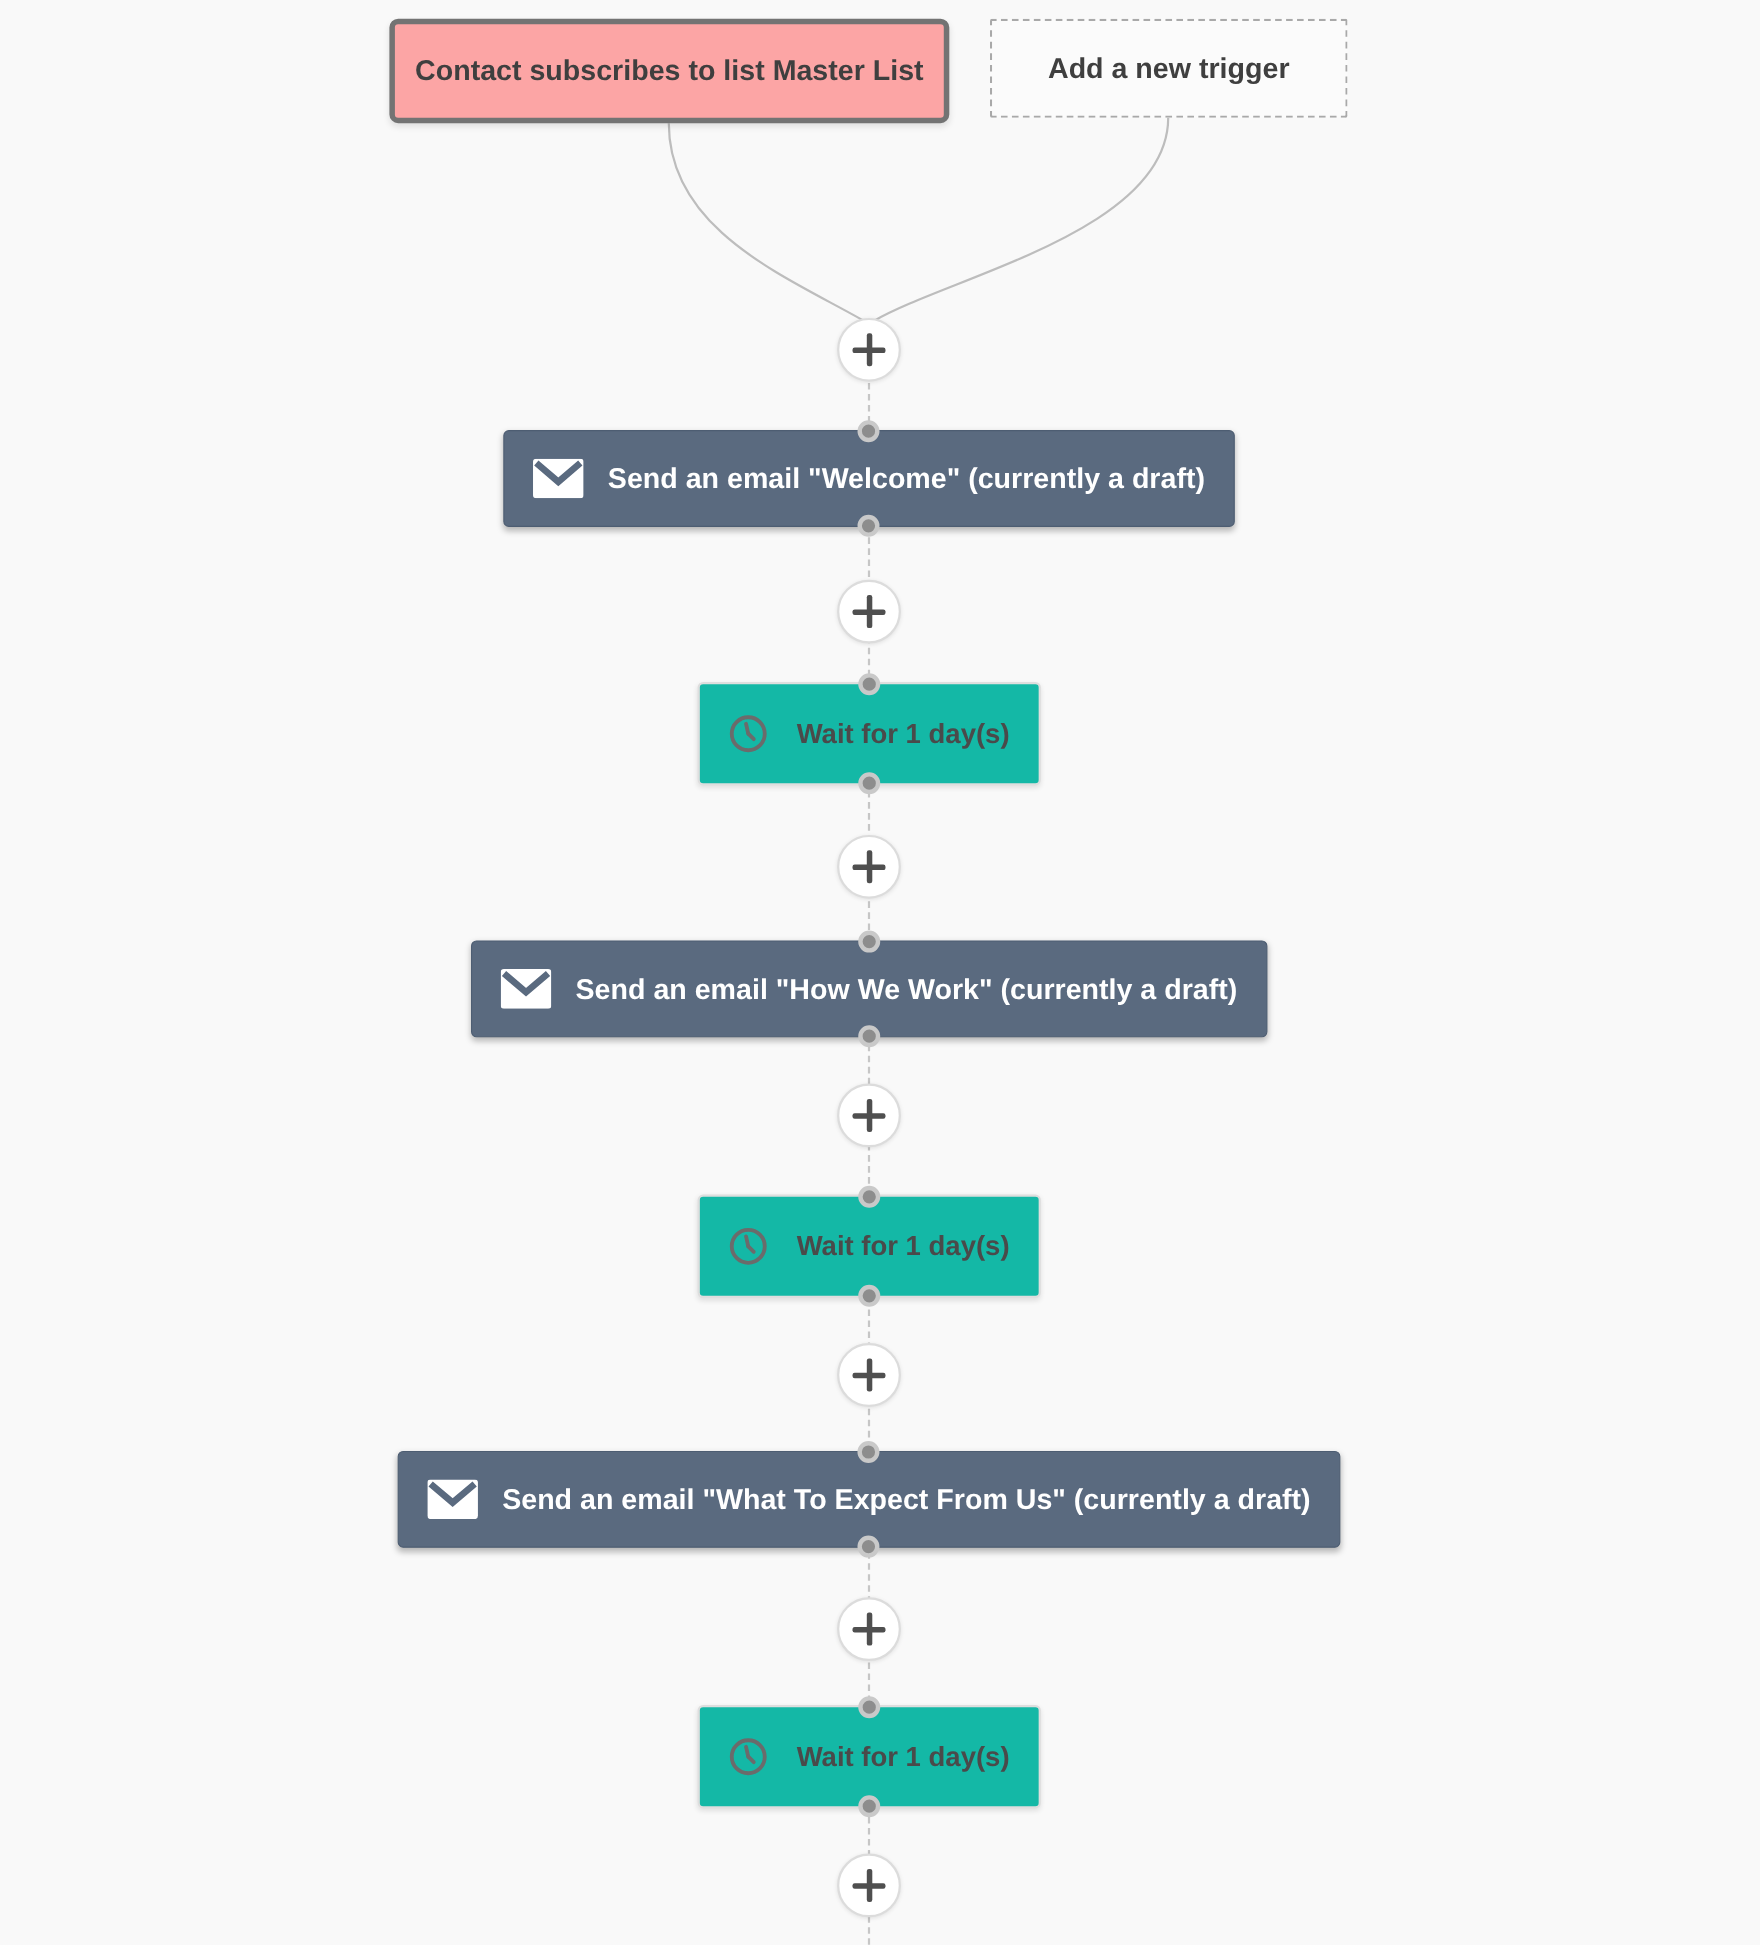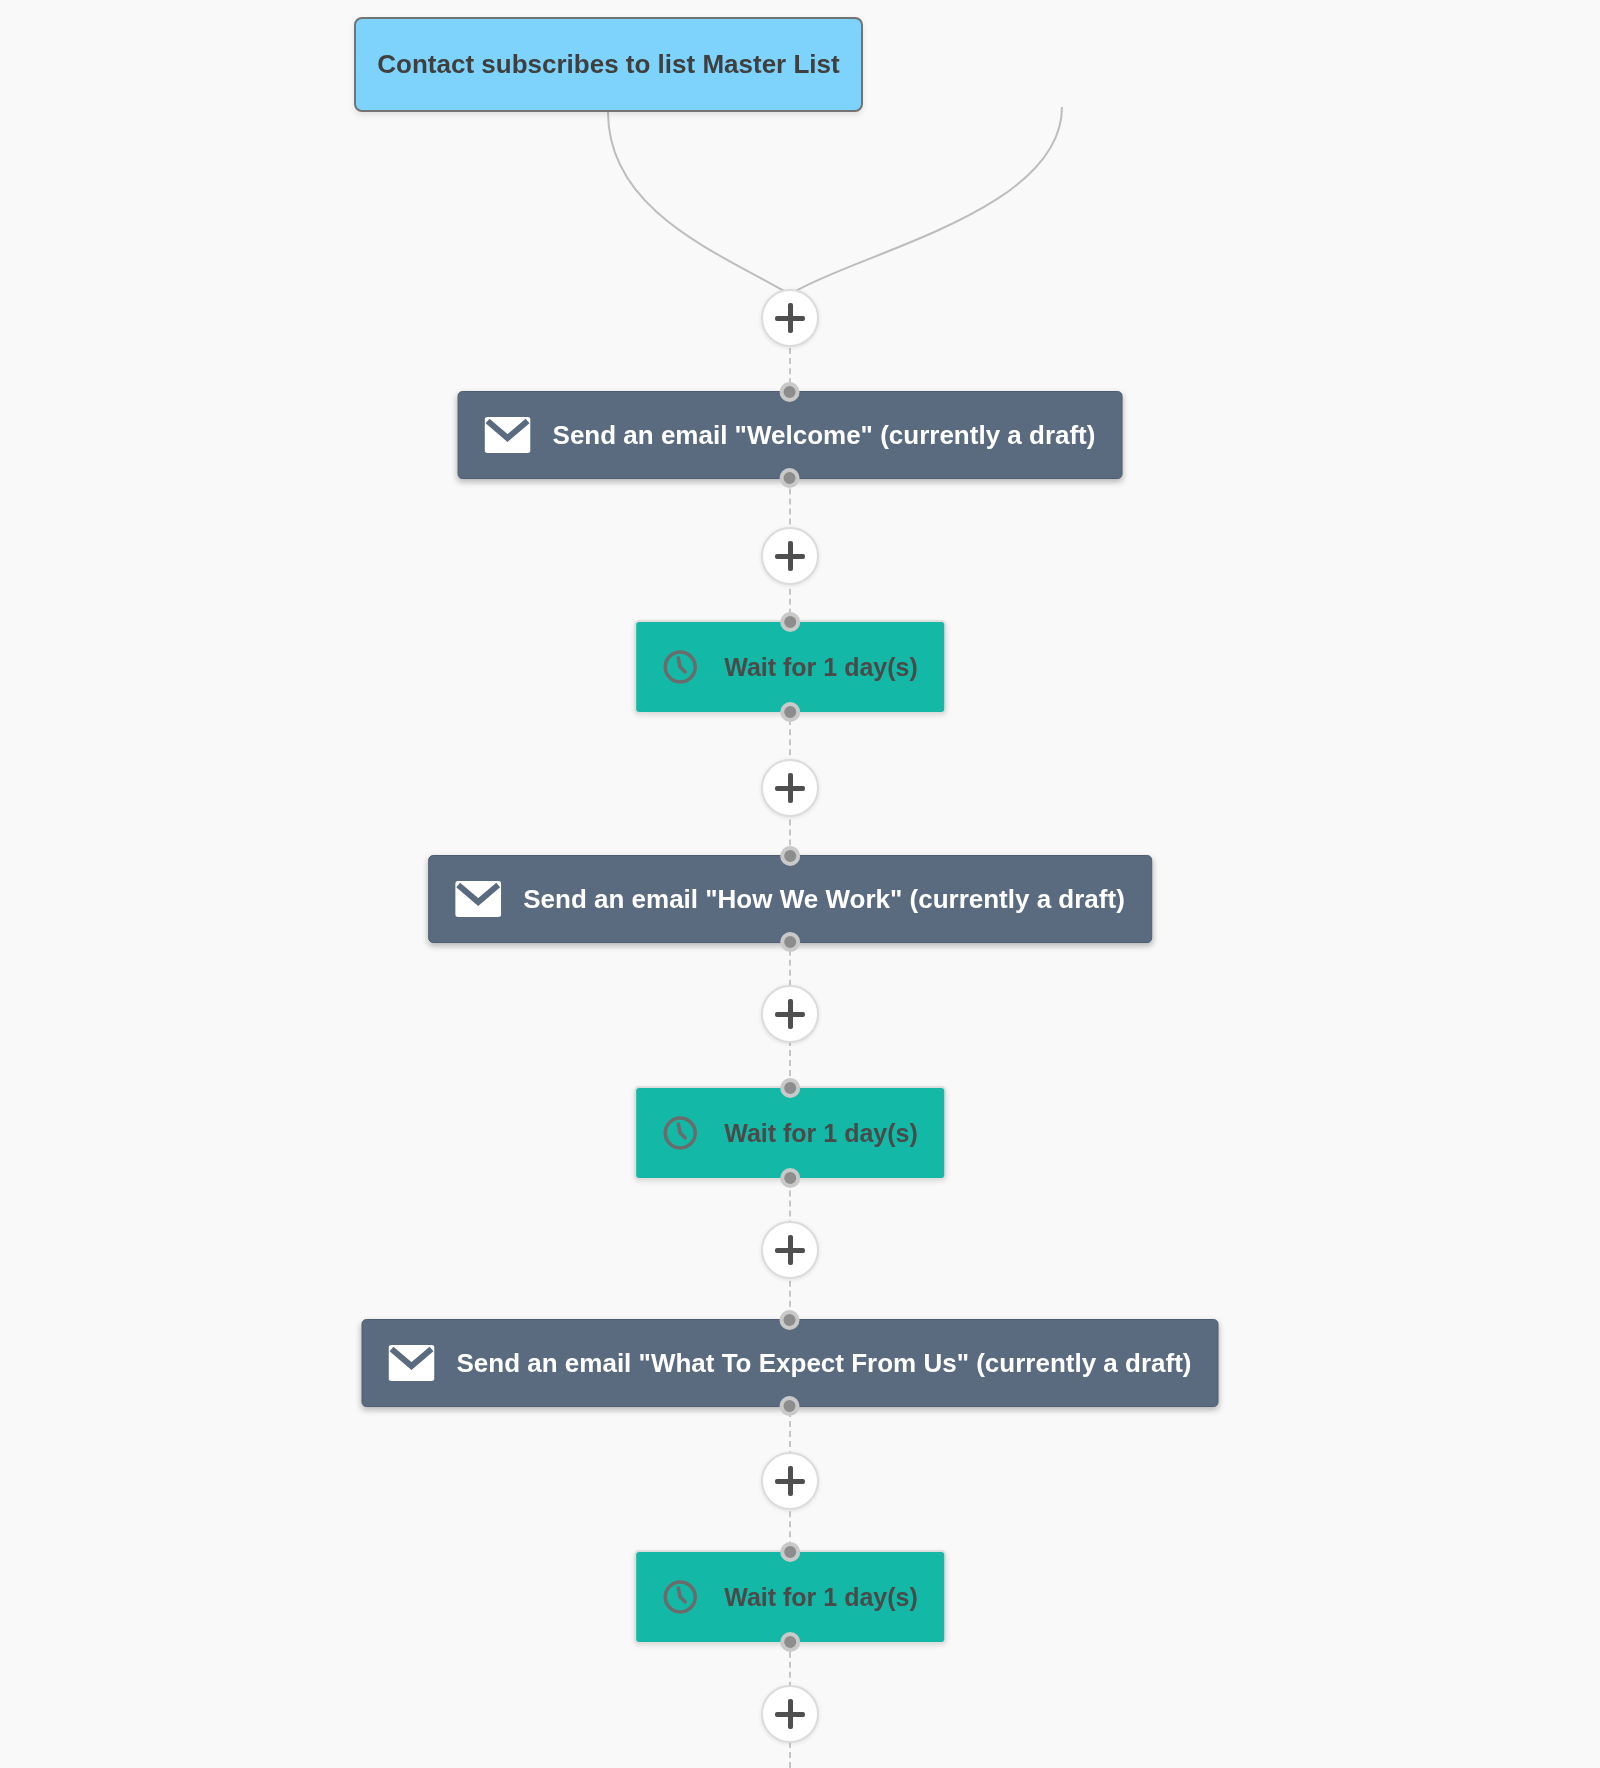--- a/index.html
+++ b/index.html
@@ -24,22 +24,22 @@
   .trigger{
     position:absolute;
     box-sizing:border-box;
     display:flex;align-items:center;justify-content:center;
     font-weight:bold;font-size:26px;color:#3f3f3f;
     z-index:3;
     cursor:pointer;
   }
   .trigger-solid{
     left:354px;top:17px;width:509px;height:95px;
-    background:#7dd3fc;
-    border:2px solid #737373;
+    background:#fca5a5;
+    border:5px solid #737373;
     border-radius:8px;
     box-shadow:0 3px 6px rgba(0,0,0,0.10);
   }
   .trigger-dashed{
     left:900px;top:17px;width:325px;height:90px;
     background:#fbfbfb;
     border:2px dashed #a9a9a9;
     border-radius:2px;
   }
 
@@ -138,20 +138,23 @@
 
   <svg class="curves" width="1600" height="400" viewBox="0 0 1600 400">
     <path d="M608,112 C608,210 716,252 786,292" fill="none" stroke="#bdbdbd" stroke-width="2"></path>
     <path d="M1062,107 C1062,210 862,252 794,292" fill="none" stroke="#bdbdbd" stroke-width="2"></path>
     <path d="M786,292 L790,300 L794,292" fill="none" stroke="#bdbdbd" stroke-width="2"></path>
   </svg>
 
   <div class="trigger trigger-solid">
     <span>Contact subscribes to list Master List</span>
   </div>
+  <div class="trigger trigger-dashed">
+    <span>Add a new trigger</span>
+  </div>
 
   <div class="plus-btn plus-a">
       <span class="plus-icon"></span>
     </div>
   <div class="plus-btn plus-b">
       <span class="plus-icon"></span>
     </div>
   <div class="plus-btn plus-c">
       <span class="plus-icon"></span>
     </div>

